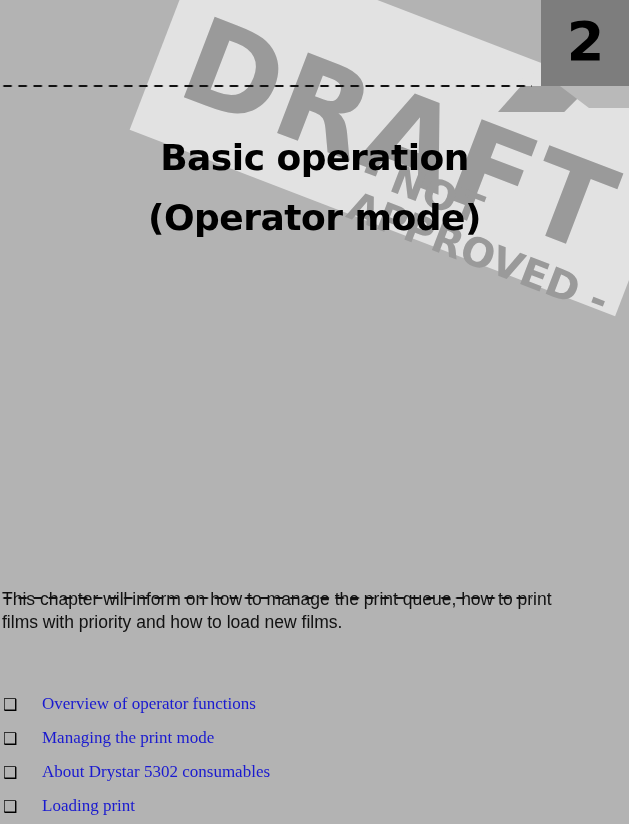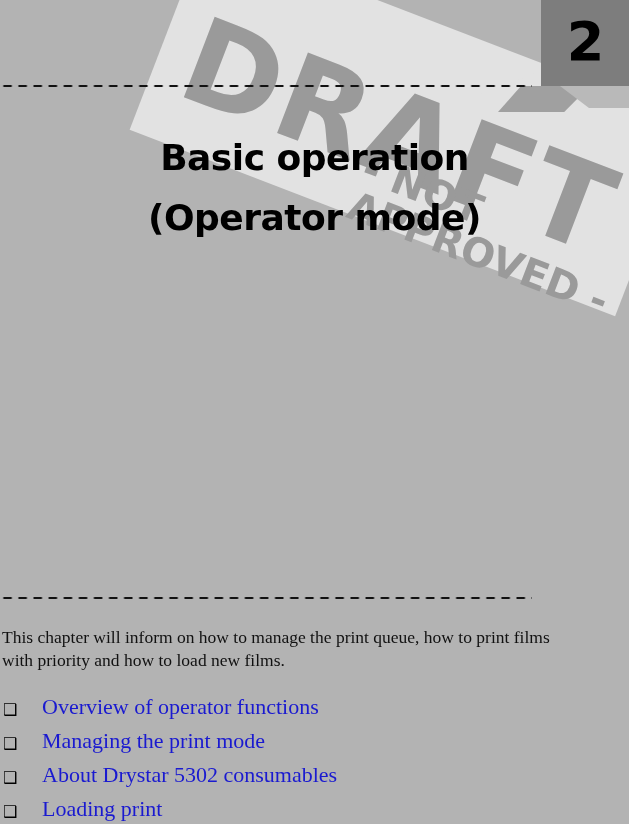--- a/index.html
+++ b/index.html
@@ -173,23 +173,23 @@
     letter-spacing: -0.5px;
   }
   .chapter-title .line {
     display: block;
   }
 
   
   .intro {
     position: absolute;
     left: 2px;
-    top: 626px;
+    top: 588px;
     width: 560px;
-    font-family: Liberation Serif, serif;
+    font-family: Liberation Sans, sans-serif;
     font-size: 17.5px;
     line-height: 23px;
     color: #111;
     z-index: 8;
   }
 
   
   .toc-list {
     position: absolute;
     left: 0px;
@@ -209,21 +209,21 @@
     font-size: 16px;
     color: #000;
     text-align: left;
     padding-left: 3px;
     box-sizing: border-box;
     position: relative;
     top: 1px;
   }
   .toc-link {
     font-family: "Liberation Serif", serif;
-    font-size: 22px;
+    font-size: 17px;
     color: #1a1ad0;
     text-decoration: none;
     white-space: nowrap;
   }
 </style>
 </head>
 <body>
 
 <div id="page">
 

